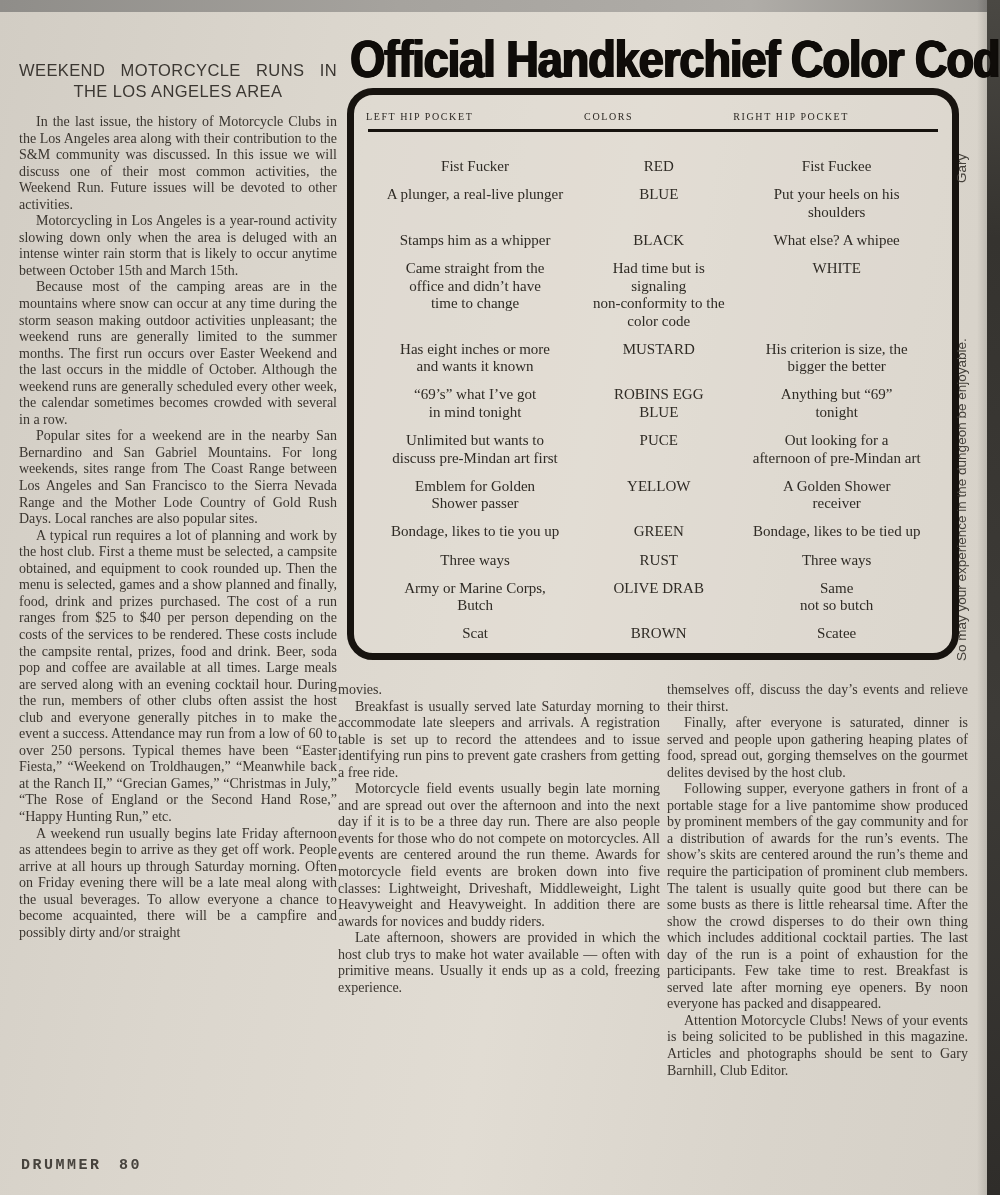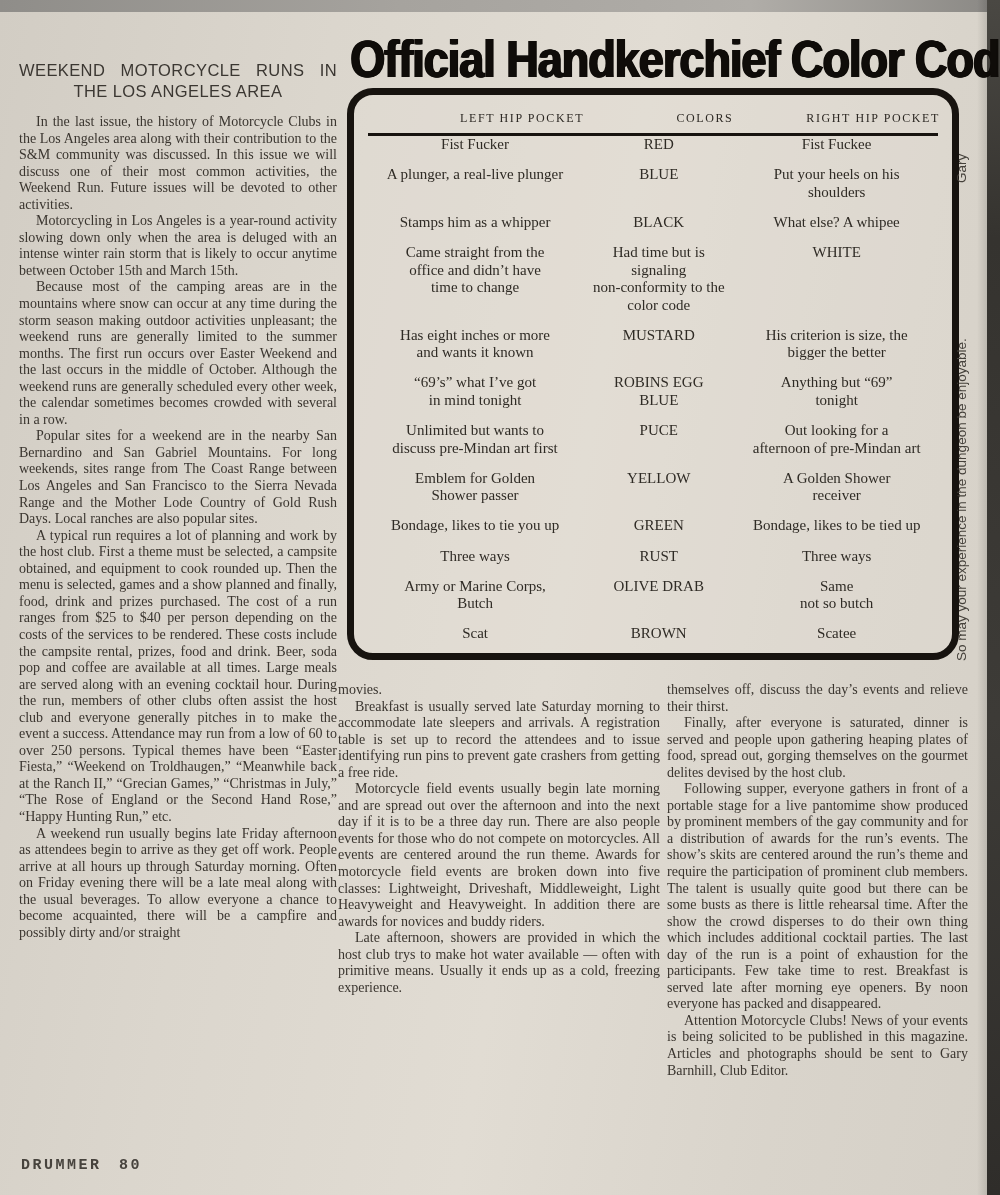--- a/index.html
+++ b/index.html
@@ -55,23 +55,23 @@
   
   .hanky-table {
     position:absolute; left:347px; top:88px; width:612px; height:572px;
     box-sizing:border-box;
     border:7px solid #17130f; border-radius:26px;
     padding:16px 12px 10px 12px;
     display:flex; flex-direction:column;
     background: rgba(228,223,214,0.35);
   }
   .thead, .trow { display:grid; grid-template-columns: 38% 26% 36%; }
-  .thead-cell { text-align:right; font-size:12px; letter-spacing:1.6px; color:#2c2823; }
+  .thead-cell { text-align:left; font-size:10px; letter-spacing:1.6px; color:#2c2823; }
   .hrule { height:3px; background:#17130f; margin:7px 2px 0 2px; }
-  .tbody { flex:1; display:flex; flex-direction:column; justify-content:space-between; margin-top:0; }
+  .tbody { flex:1; display:flex; flex-direction:column; justify-content:space-between; margin-top:26px; }
   .tcell { text-align:center; font-size:15px; line-height:17.5px; color:#2f2b25; white-space:pre-line; }
 
   
   .vtext {
     position:absolute;
     font-family:"Liberation Sans", sans-serif;
     font-size:13.5px; color:#45413b;
     white-space:nowrap;
     transform: rotate(-90deg); transform-origin: left bottom;
   }

